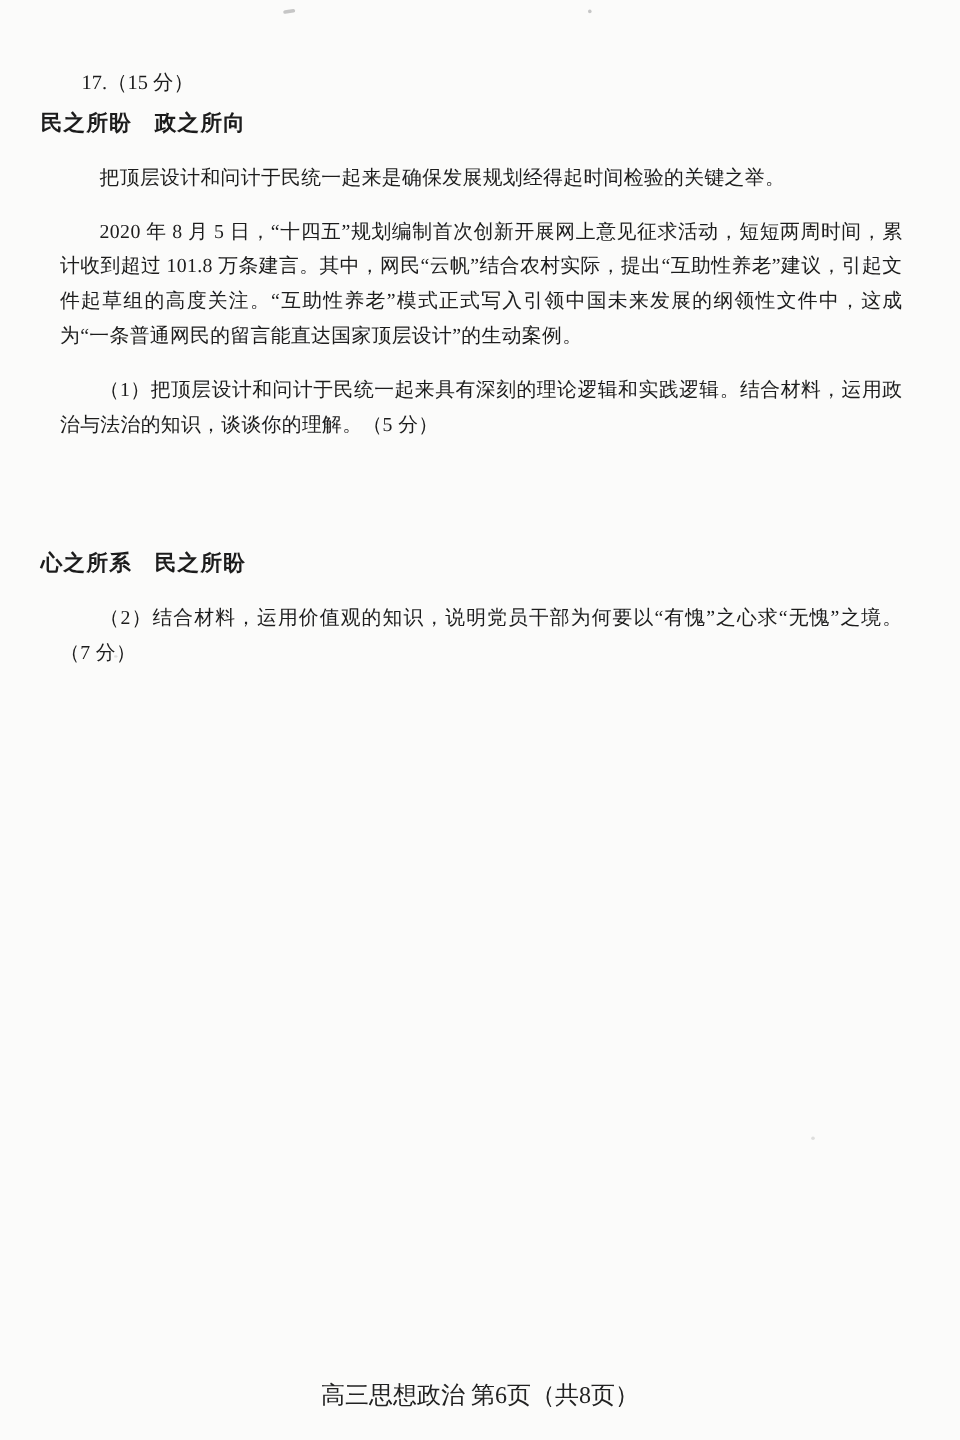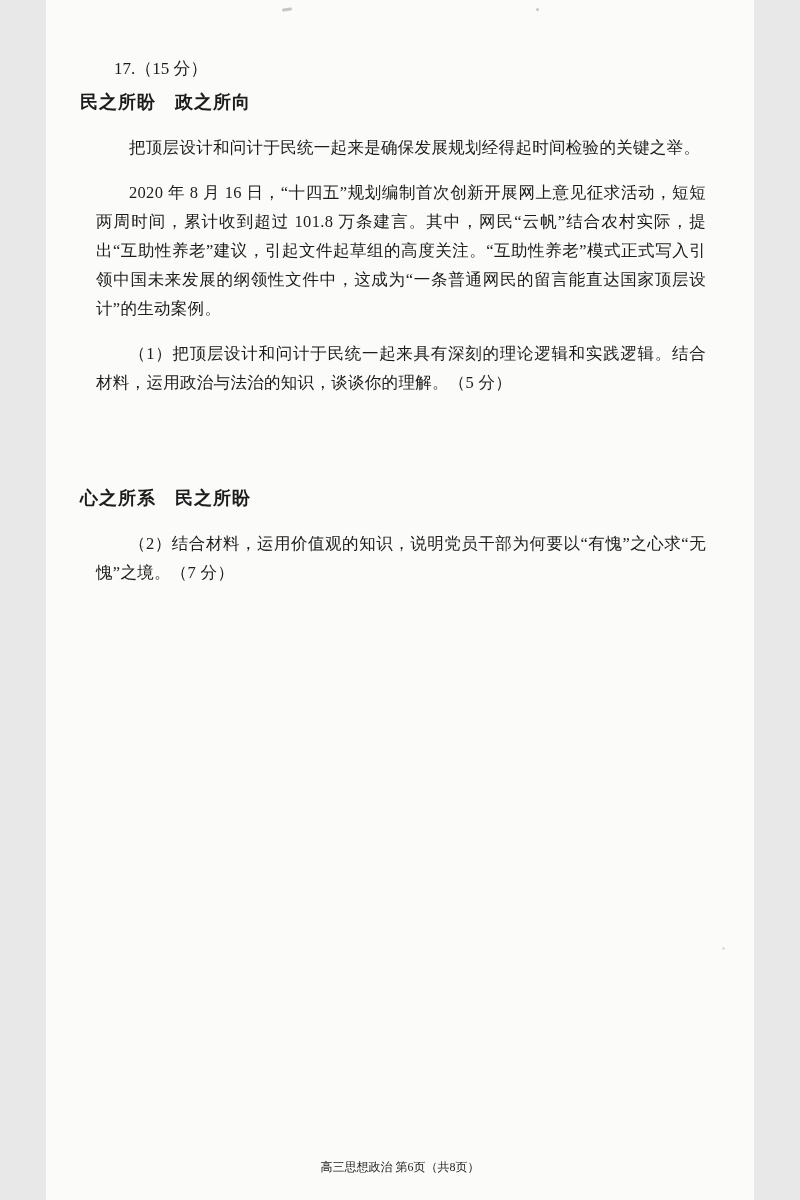--- a/index.html
+++ b/index.html
@@ -2,21 +2,21 @@
 <html><head>
 <meta charset="utf-8">
 <style>
   html, body {
     margin: 0;
     padding: 0;
     background: #e8e8e8;
   }
   .sheet {
     position: relative;
-    width: 708px;
+    width: 800px;
     height: 1200px;
     margin: 0 auto;
     background: #fbfbfa;
     overflow: hidden;
     font-family: "Liberation Serif", "DejaVu Serif", serif;
     color: #1c1c1c;
   }
   .content {
     position: absolute;
     left: 34px;
@@ -47,21 +47,21 @@
   }
   .section-gap {
     margin-top: 86px;
   }
   .footer {
     position: absolute;
     left: 0;
     right: 0;
     bottom: 24px;
     text-align: center;
-    font-size: 12px;
+    font-size: 20px;
     color: #222;
   }
   .artifact {
     position: absolute;
     background: #9a9a9a;
     border-radius: 50%;
     opacity: 0.55;
   }
   .artifact.a1 { left: 236px; top: 8px;  width: 10px; height: 3px; border-radius: 2px; transform: rotate(-8deg); }
   .artifact.a2 { left: 490px; top: 8px;  width: 3px;  height: 3px; }
@@ -78,21 +78,21 @@
   <span class="artifact a3"></span>
   <span class="artifact a4"></span>
 
   <div class="content">
 
     <p class="q-number">17.（15 分）</p>
 
     <div>
       <div class="section-title">民之所盼　政之所向</div>
       <p class="para">把顶层设计和问计于民统一起来是确保发展规划经得起时间检验的关键之举。</p>
-      <p class="para">2020 年 8 月 16 日，“十四五”规划编制首次创新开展网上意见征求活动，短短两周时间，累计收到超过 101.8 万条建言。其中，网民“云帆”结合农村实际，提出“互助性养老”建议，引起文件起草组的高度关注。“互助性养老”模式正式写入引领中国未来发展的纲领性文件中，这成为“一条普通网民的留言能直达国家顶层设计”的生动案例。</p>
+      <p class="para">2020 年 8 月 5 日，“十四五”规划编制首次创新开展网上意见征求活动，短短两周时间，累计收到超过 101.8 万条建言。其中，网民“云帆”结合农村实际，提出“互助性养老”建议，引起文件起草组的高度关注。“互助性养老”模式正式写入引领中国未来发展的纲领性文件中，这成为“一条普通网民的留言能直达国家顶层设计”的生动案例。</p>
       <p class="para">（1）把顶层设计和问计于民统一起来具有深刻的理论逻辑和实践逻辑。结合材料，运用政治与法治的知识，谈谈你的理解。（5 分）</p>
     </div>
 
     <div class="section-gap">
       <div class="section-title">心之所系　民之所盼</div>
       <p class="para">（2）结合材料，运用价值观的知识，说明党员干部为何要以“有愧”之心求“无愧”之境。（7 分）</p>
     </div>
 
   </div>
 

